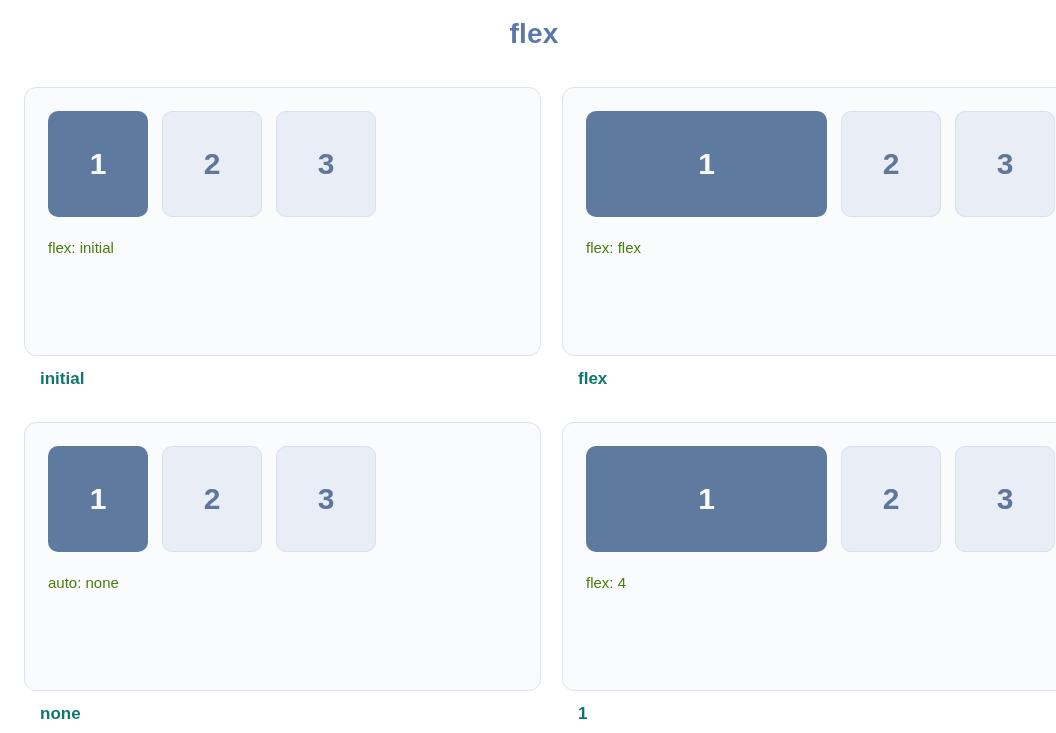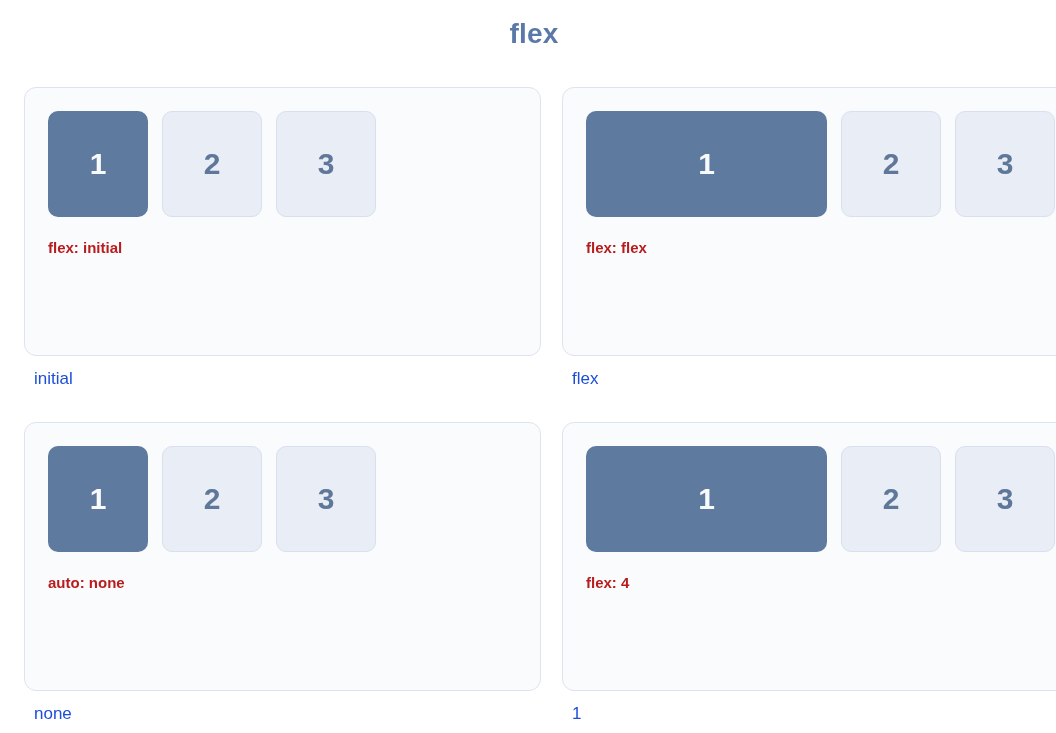--- a/index.html
+++ b/index.html
@@ -56,29 +56,29 @@
   }
   .flex-item.rest {
     background: #e9edf6;
     border: 1px solid #d8dfee;
     color: #5f7799;
   }
   .panel.grow .flex-item.first { flex: 1 1 auto; }
   .flex-label {
     margin-top: 10px;
     font-size: 15px;
-    font-weight: 700;
-    color: #b91c1c;
+    font-weight: 400;
+    color: #4d7c0f;
   }
   .panel-caption {
     margin-top: 8px;
-    margin-left: 4px;
+    margin-left: 10px;
     font-size: 17px;
-    font-weight: 400;
-    color: #1d4ed8;
+    font-weight: 700;
+    color: #0f766e;
     line-height: 18px;
   }
 </style>
 </head>
 <body>
 
 <h1 class="page-title">flex</h1>
 
 <div class="demo-grid">
 

